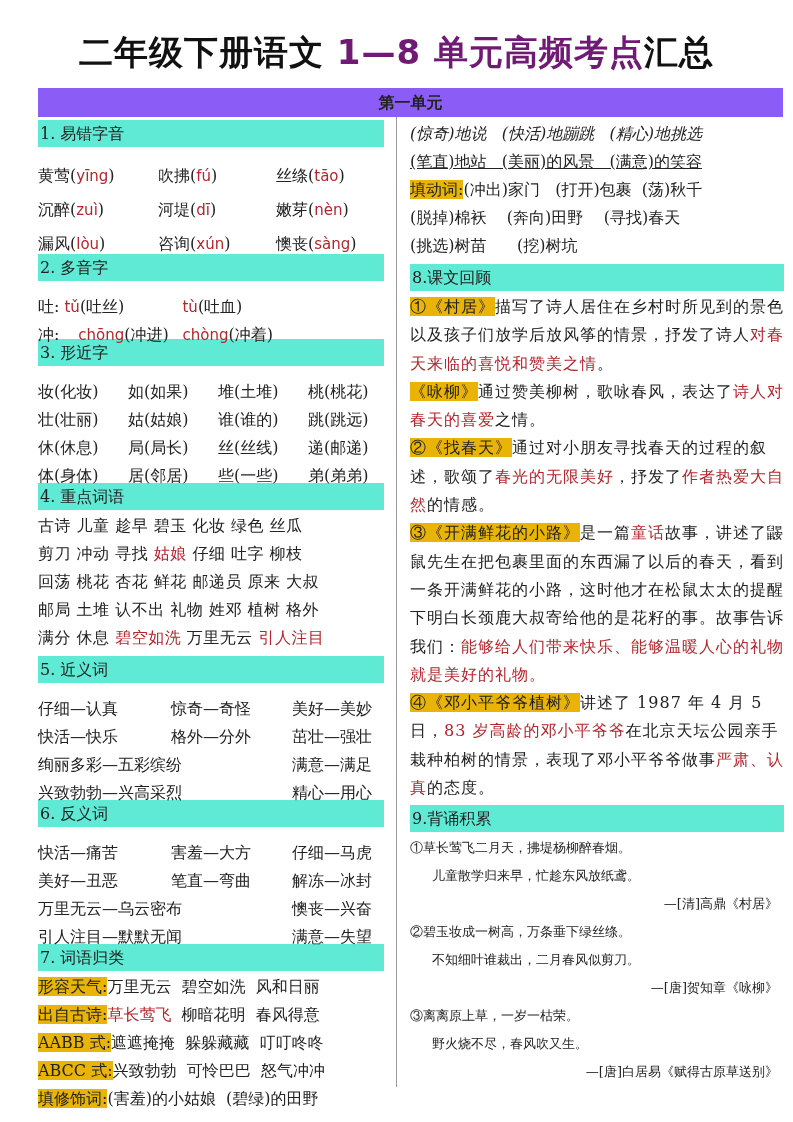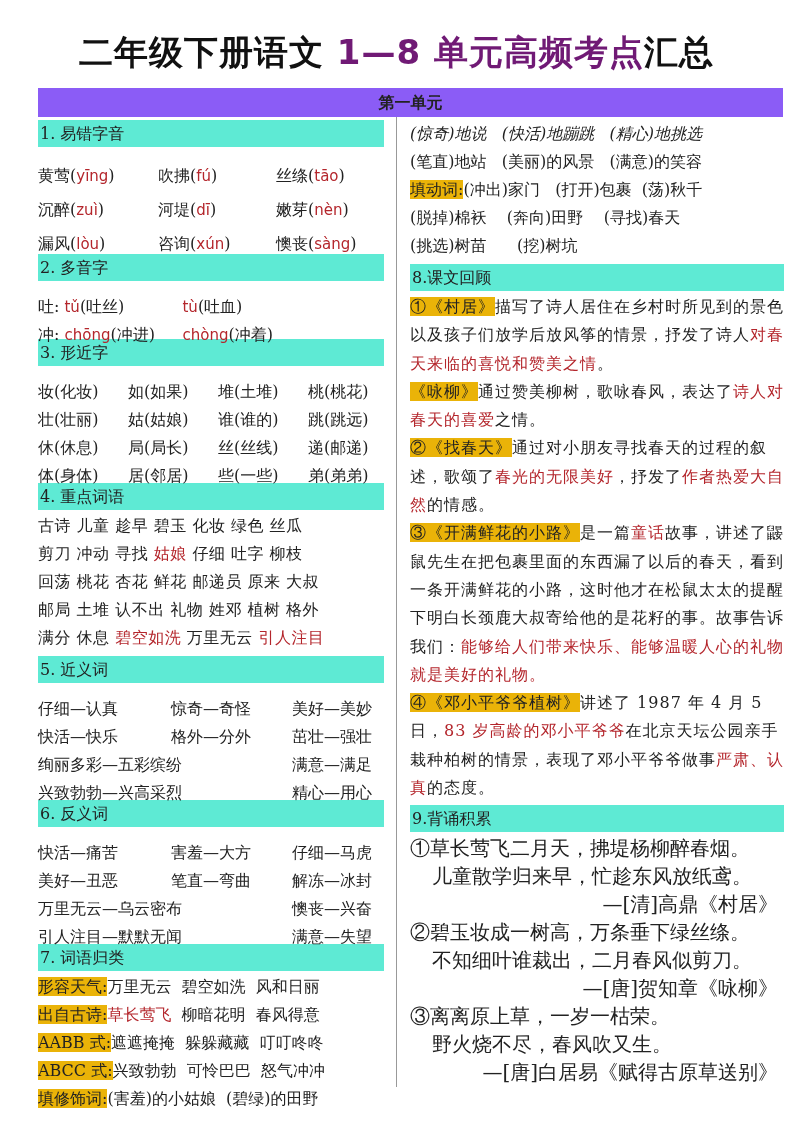--- a/index.html
+++ b/index.html
@@ -31,21 +31,21 @@
   .hl { background: #eab308; }
   .cell { display: inline-block; margin-top: 10px; }
   .g3 .cell:nth-child(1) { width: 120px; }
   .g3 .cell:nth-child(2) { width: 118px; }
   .g4 .cell { width: 90px; }
   .syn .cell:nth-child(1) { width: 133px; }
   .syn .cell:nth-child(2) { width: 121px; }
   .syn-wide .cell:nth-child(1) { width: 254px; }
   .right-para { font-size: 16px; line-height: 28.3px; letter-spacing: 1px; }
   .right-line { font-size: 16px; line-height: 28px; white-space: nowrap; }
-  .poem { font-size: 20px; line-height: 28px; white-space: nowrap; }
+  .poem { font-size: 13px; line-height: 28px; white-space: nowrap; }
   .indent { padding-left: 22px; }
   .attr { text-align: right; padding-right: 6px; }
   #app { position: absolute; left: 0; top: 0; width: 793px; height: 1122px; }
 </style>
 </head>
 <body>
 
 <div id="app">
 
   <div class="title">
@@ -61,21 +61,21 @@
     <div class="sec-head">1. 易错字音</div>
     <div id="s1-rows">
         <div class="line g3" style="height: 34px; line-height: 34px;"><span class="cell"><span>黄莺</span><span>(</span><span class="py">yīng</span><span>)</span></span><span class="cell"><span>吹拂</span><span>(</span><span class="py">fú</span><span>)</span></span><span class="cell"><span>丝绦</span><span>(</span><span class="py">tāo</span><span>)</span></span></div>
         <div class="line g3" style="height: 34px; line-height: 34px;"><span class="cell"><span>沉醉</span><span>(</span><span class="py">zuì</span><span>)</span></span><span class="cell"><span>河堤</span><span>(</span><span class="py">dī</span><span>)</span></span><span class="cell"><span>嫩芽</span><span>(</span><span class="py">nèn</span><span>)</span></span></div>
         <div class="line g3" style="height: 34px; line-height: 34px;"><span class="cell"><span>漏风</span><span>(</span><span class="py">lòu</span><span>)</span></span><span class="cell"><span>咨询</span><span>(</span><span class="py">xún</span><span>)</span></span><span class="cell"><span>懊丧</span><span>(</span><span class="py">sàng</span><span>)</span></span></div>
       </div>
 
     <div class="sec-head" style="margin-top:3px;">2. 多音字</div>
     <div id="s2-rows">
         <div class="line"><span>吐: </span><span class="cell" style="width: 118px;"><span class="py">tǔ</span><span>(吐丝)</span></span><span class="cell" style="width: auto;"><span class="py">tù</span><span>(吐血)</span></span></div>
-        <div class="line"><span>冲: </span><span class="cell" style="width: 118px;"><span class="py">chōng</span><span>(冲进)</span></span><span class="cell" style="width: auto;"><span class="py">chòng</span><span>(冲着)</span></span></div>
+        <div class="line"><span>冲: </span><span class="cell" style="width: 118px; text-align: center;"><span class="py">chōng</span><span>(冲进)</span></span><span class="cell" style="width: auto;"><span class="py">chòng</span><span>(冲着)</span></span></div>
       </div>
 
     <div class="sec-head">3. 形近字</div>
     <div id="s3-rows">
         <div class="line g4"><span class="cell">妆(化妆)</span><span class="cell">如(如果)</span><span class="cell">堆(土堆)</span><span class="cell">桃(桃花)</span></div>
         <div class="line g4"><span class="cell">壮(壮丽)</span><span class="cell">姑(姑娘)</span><span class="cell">谁(谁的)</span><span class="cell">跳(跳远)</span></div>
         <div class="line g4"><span class="cell">休(休息)</span><span class="cell">局(局长)</span><span class="cell">丝(丝线)</span><span class="cell">递(邮递)</span></div>
         <div class="line g4"><span class="cell">体(身体)</span><span class="cell">居(邻居)</span><span class="cell">些(一些)</span><span class="cell">弟(弟弟)</span></div>
       </div>
 
@@ -110,21 +110,21 @@
         <div class="line" style="white-space: pre;"><span class="hl">出自古诗:</span><span class="red">草长莺飞</span><span>  柳暗花明  春风得意</span></div>
         <div class="line" style="white-space: pre;"><span class="hl">AABB 式:</span><span>遮遮掩掩  躲躲藏藏  叮叮咚咚</span></div>
         <div class="line" style="white-space: pre;"><span class="hl">ABCC 式:</span><span>兴致勃勃  可怜巴巴  怒气冲冲</span></div>
         <div class="line" style="white-space: pre;"><span class="hl">填修饰词:</span><span>(害羞)的小姑娘  (碧绿)的田野</span></div>
       </div>
   </div>
 
   <div class="col-right">
     <div id="s7-cont">
         <div class="right-line" style="white-space: pre; font-style: italic;">(惊奇)地说   (快活)地蹦跳   (精心)地挑选</div>
-        <div class="right-line" style="white-space: pre;">(笔直)地站   (美丽)的风景   (满意)的笑容</div>
+        <div class="right-line" style="white-space: pre; text-decoration: underline;">(笔直)地站   (美丽)的风景   (满意)的笑容</div>
         <div class="right-line" style="white-space: pre;"><span class="hl">填动词:</span><span>(冲出)家门   (打开)包裹  (荡)秋千</span></div>
         <div class="right-line" style="white-space: pre;"><span>(脱掉)棉袄    (奔向)田野    (寻找)春天</span></div>
         <div class="right-line" style="white-space: pre;"><span>(挑选)树苗      (挖)树坑</span></div>
       </div>
 
     <div class="sec-head" style="margin-top:4px;">8.课文回顾</div>
     <div id="s8-items">
         <div class="right-para"><span class="hl">①《村居》</span><span>描写了诗人居住在乡村时所见到的景色以及孩子们放学后放风筝的情景，抒发了诗人</span><span class="red">对春天来临的喜悦和赞美之情</span><span>。</span></div>
         <div class="right-para"><span class="hl">《咏柳》</span><span>通过赞美柳树，歌咏春风，表达了</span><span class="red">诗人对春天的喜爱</span><span>之情。</span></div>
         <div class="right-para"><span class="hl">②《找春天》</span><span>通过对小朋友寻找春天的过程的叙述，歌颂了</span><span class="red">春光的无限美好</span><span>，抒发了</span><span class="red">作者热爱大自然</span><span>的情感。</span></div>

